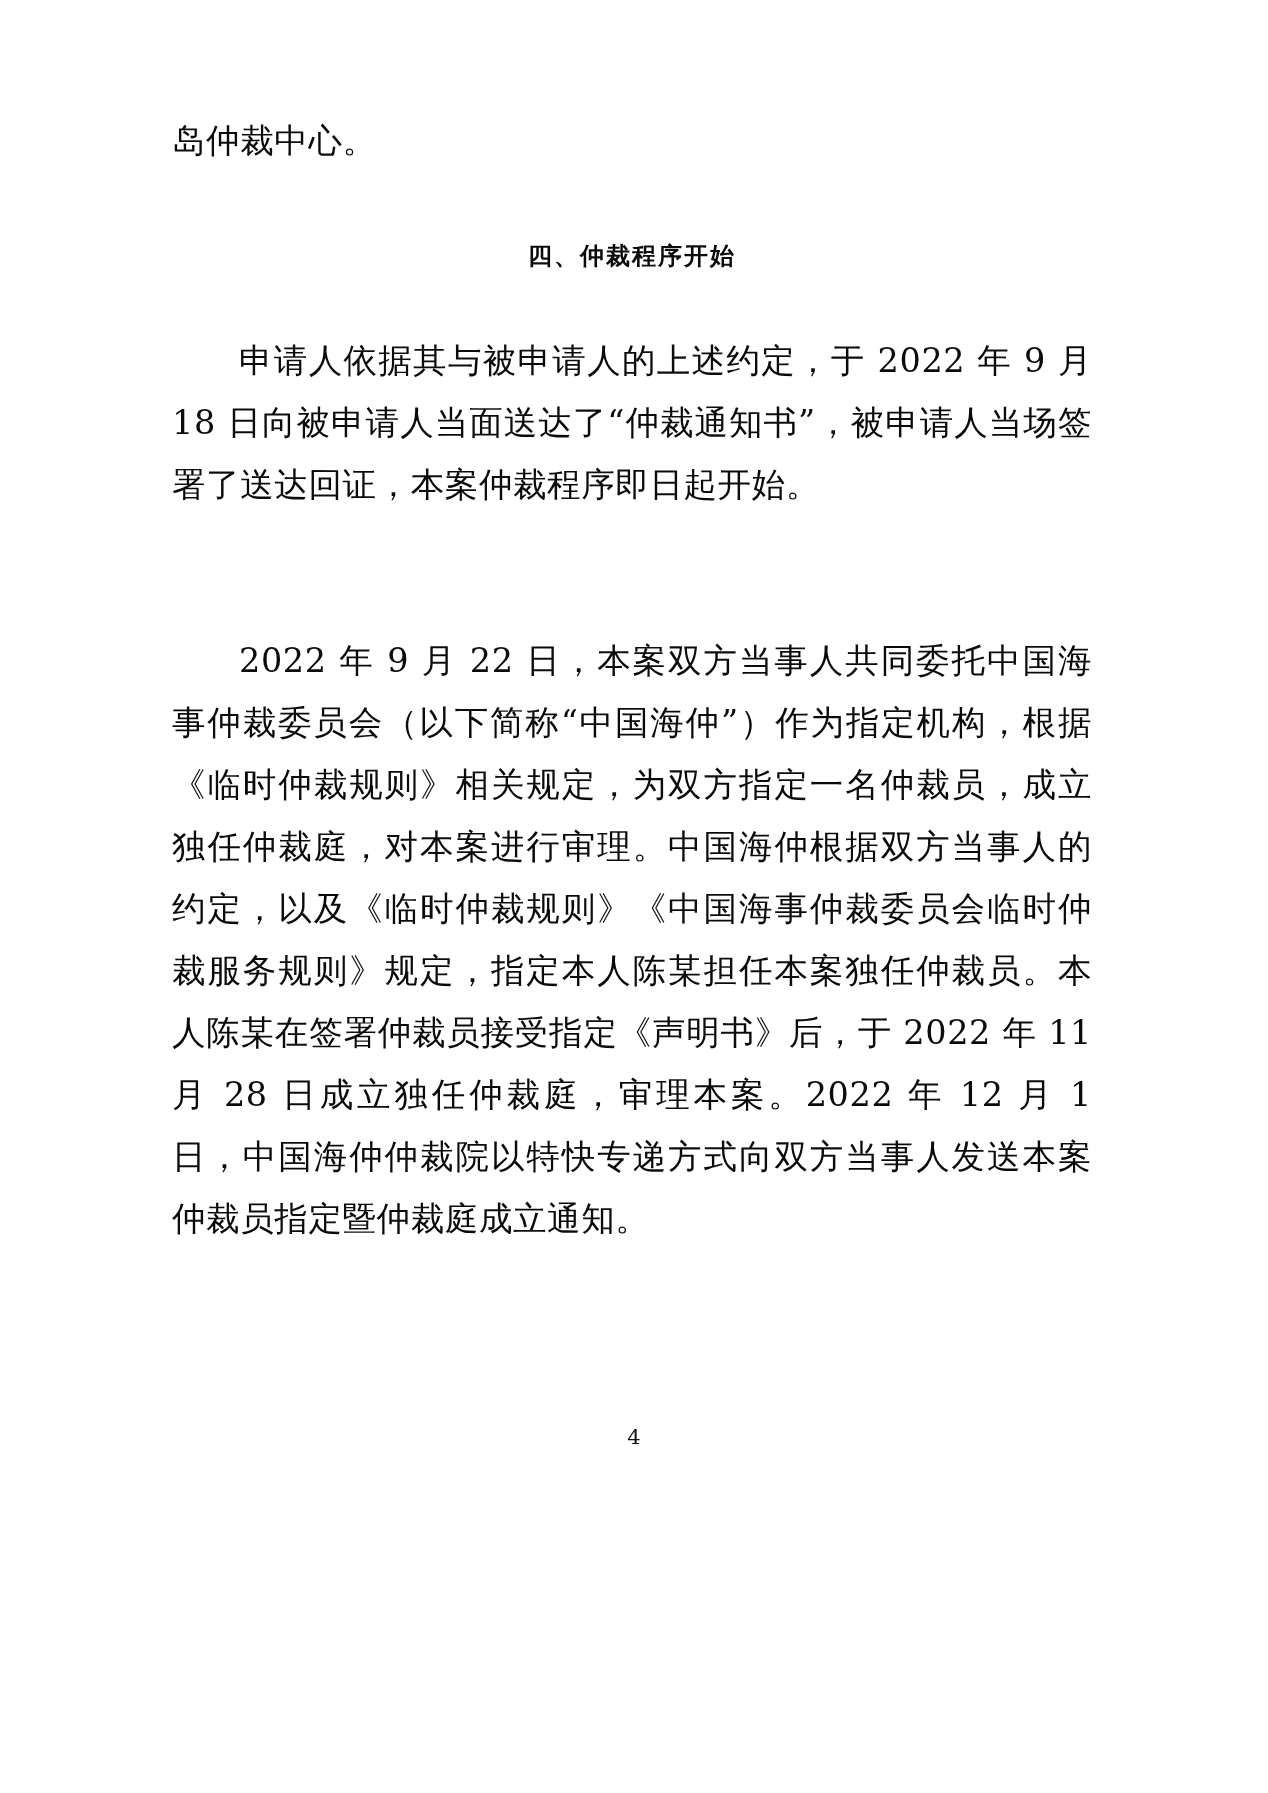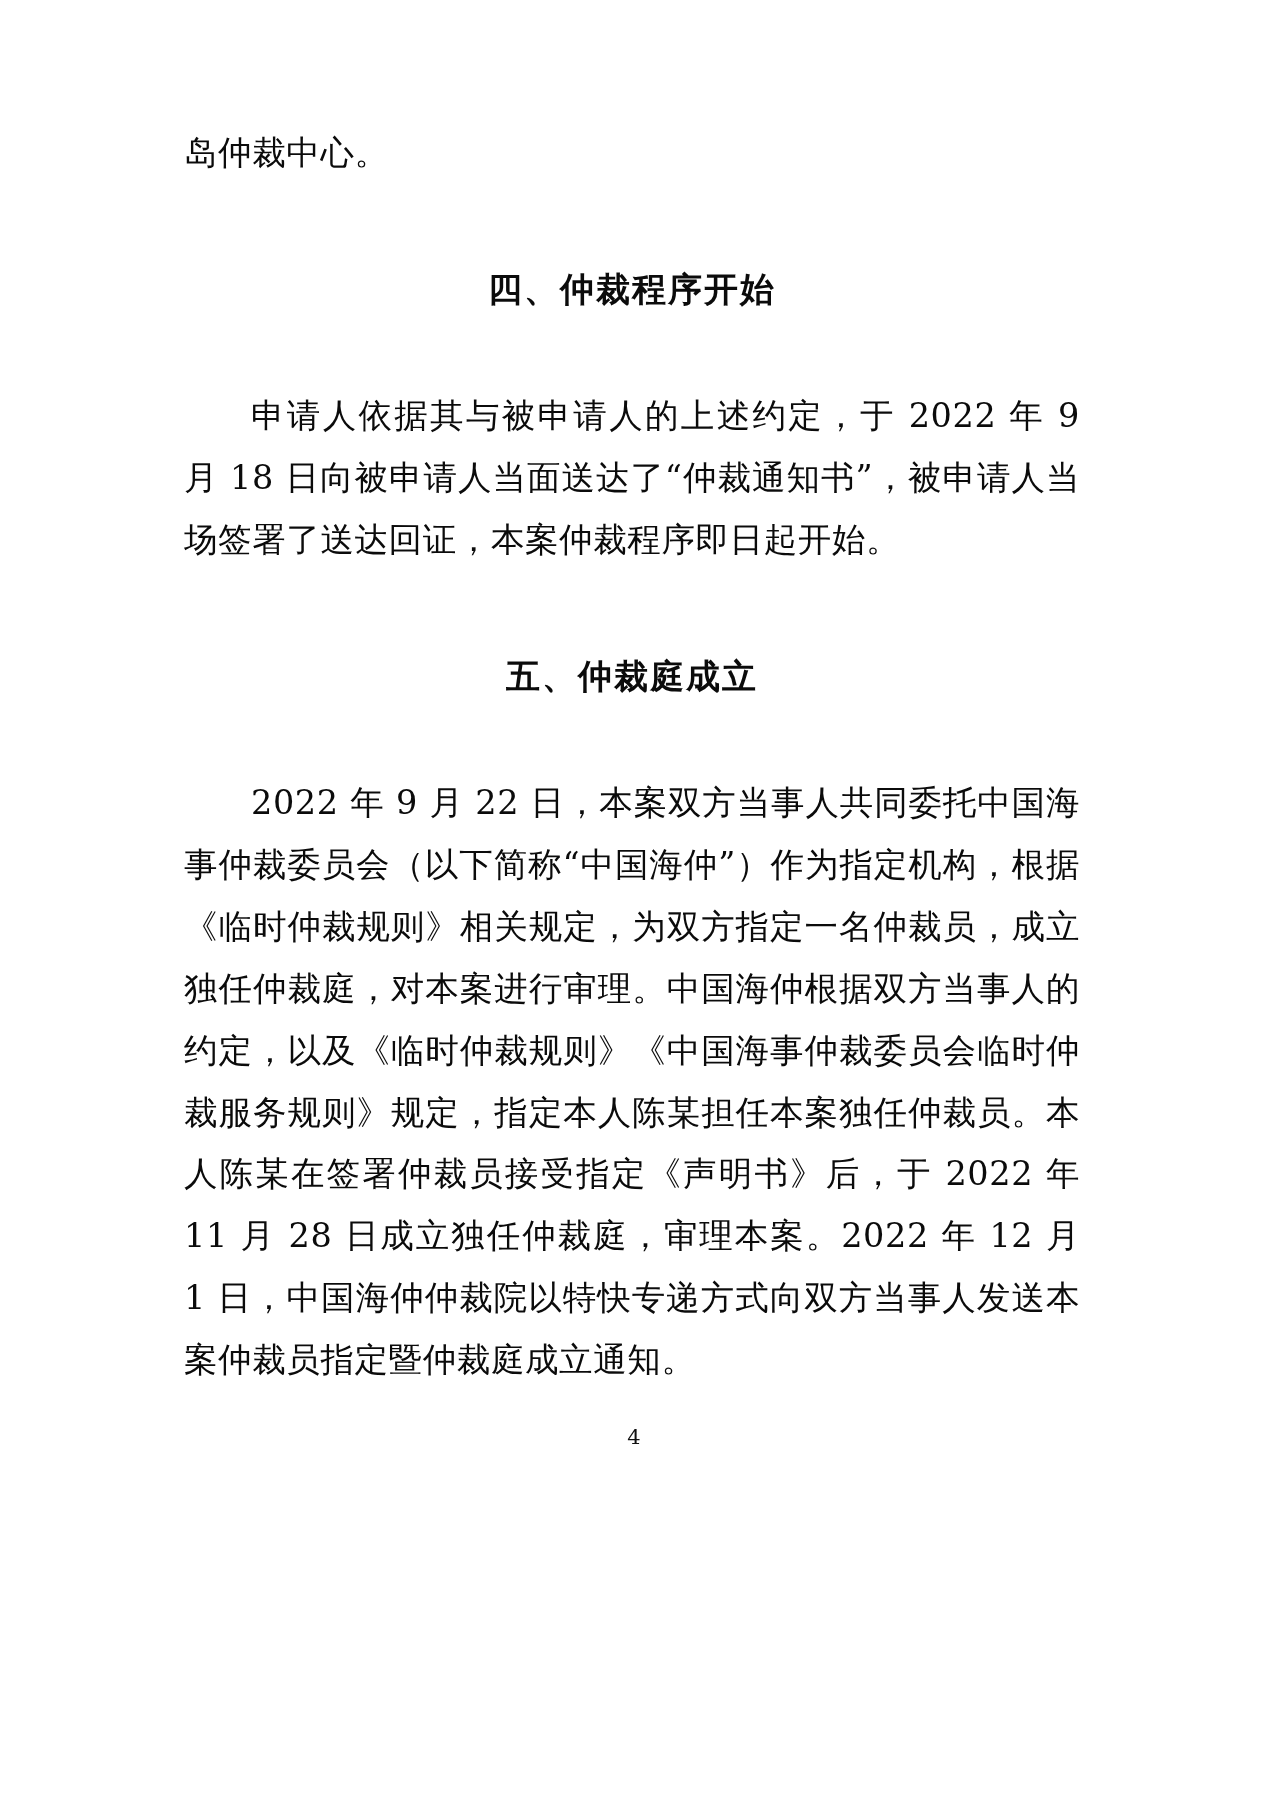--- a/index.html
+++ b/index.html
@@ -22,27 +22,27 @@
     left: 172px;
     top: 110px;
     width: 920px;
   }
   .para {
     font-size: 33.5px;
     line-height: 1.85;
     text-align: justify;
     text-justify: inter-ideograph;
     letter-spacing: 0.6px;
-    margin: 12px;
+    margin: 0;
   }
   .para.indent {
     text-indent: 2em;
   }
   .heading {
-    font-size: 34px;
+    font-size: 24px;
     line-height: 1.85;
     font-weight: bold;
     text-align: center;
     letter-spacing: 2px;
     margin: 0;
   }
   .gap-md { height: 52px; }
   .gap-lg { height: 62px; }
   .gap-xl { height: 78px; }
   .page-number {
@@ -68,21 +68,20 @@
     <div class="gap-lg"></div>
 
     <p class="heading">四、仲裁程序开始</p>
 
     <div class="gap-md"></div>
 
     <p class="para indent">申请人依据其与被申请人的上述约定，于 2022 年 9 月 18 日向被申请人当面送达了“仲裁通知书”，被申请人当场签署了送达回证，本案仲裁程序即日起开始。</p>
 
     <div class="gap-lg"></div>
 
-    <p class="heading">五、仲裁庭成立</p>
 
     <div class="gap-md"></div>
 
     <p class="para indent">2022 年 9 月 22 日，本案双方当事人共同委托中国海事仲裁委员会（以下简称“中国海仲”）作为指定机构，根据《临时仲裁规则》相关规定，为双方指定一名仲裁员，成立独任仲裁庭，对本案进行审理。中国海仲根据双方当事人的约定，以及《临时仲裁规则》《中国海事仲裁委员会临时仲裁服务规则》规定，指定本人陈某担任本案独任仲裁员。本人陈某在签署仲裁员接受指定《声明书》后，于 2022 年 11 月 28 日成立独任仲裁庭，审理本案。2022 年 12 月 1 日，中国海仲仲裁院以特快专递方式向双方当事人发送本案仲裁员指定暨仲裁庭成立通知。</p>
 
     <div class="gap-xl"></div>
 
 
   </div>
 

